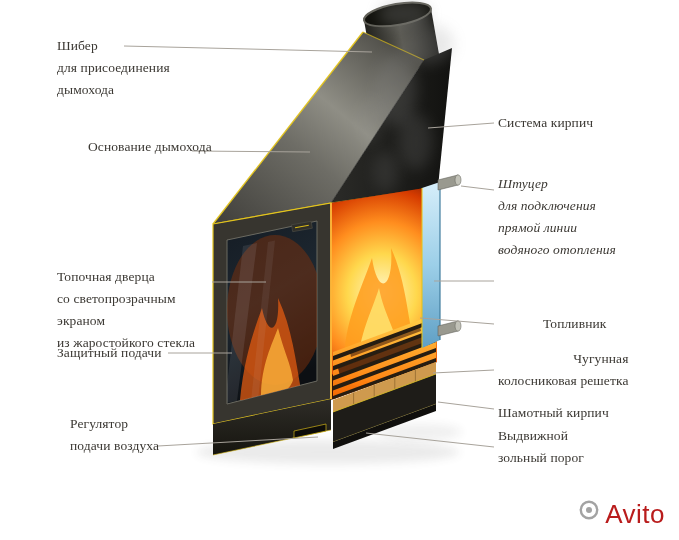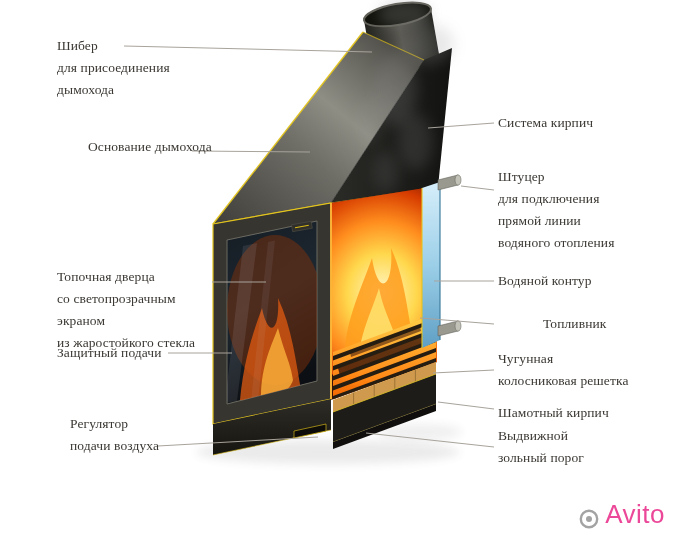--- a/index.html
+++ b/index.html
@@ -12,29 +12,29 @@
   .label {
     position:absolute; font-size:13.5px; line-height:22px; color:#3b3833;
     white-space:pre-line; letter-spacing:0.1px;
   }
   #lab-shiber    { left:57px;  top:35px;  }
   #lab-osnovanie { left:57px;  top:136px;margin-left:31px; }
   #lab-dverca    { left:57px;  top:227px;margin-top:39px; }
   #lab-porog     { left:57px;  top:342px; }
   #lab-regulator { left:70px;  top:413px; }
   #lab-ekrany    { left:498px; top:112px; }
-  #lab-shtucer   { left:498px; top:166px; }
+  #lab-shtucer   { left:498px; top:173px;font-style:italic; }
   #lab-kontur    { left:498px; top:270px; }
   #lab-toplivnik { left:498px; top:313px;margin-left:45px; }
-  #lab-reshetka  { left:498px; top:348px; }
+  #lab-reshetka  { left:498px; top:348px;text-align:right; }
   #lab-kirpich   { left:498px; top:402px; }
   #lab-yashik    { left:498px; top:425px; }
   .watermark {
-    position:absolute; right:14px; bottom:10px; display:flex; align-items:flex-end; gap:5px;
-    color:#ec4899; font-family:"Liberation Sans","DejaVu Sans",sans-serif;
+    position:absolute; right:14px; bottom:10px; display:flex; align-items:flex-start; gap:5px;
+    color:#b91c1c; font-family:"Liberation Sans","DejaVu Sans",sans-serif;
     font-size:26px; font-weight:500; letter-spacing:0.5px;
   }
 </style>
 </head>
 <body>
 
 <div class="page">
 
   <svg class="diagram" width="679" height="540" viewBox="0 0 679 540">
     <defs>
@@ -211,21 +211,20 @@
 из жаростойкого стекла</div>
   <div class="label" id="lab-porog">Защитный подачи</div>
   <div class="label" id="lab-regulator">Регулятор
 подачи воздуха</div>
 
   <div class="label" id="lab-ekrany">Система кирпич</div>
   <div class="label" id="lab-shtucer">Штуцер
 для подключения
 прямой линии
 водяного отопления</div>
-  <div class="label" id="lab-kontur">Водяной контур</div>
   <div class="label" id="lab-toplivnik">Топливник</div>
   <div class="label" id="lab-reshetka">Чугунная
 колосниковая решетка</div>
   <div class="label" id="lab-kirpich">Шамотный кирпич</div>
   <div class="label" id="lab-yashik">Выдвижной
 зольный порог</div>
 
   <div class="watermark">
     <svg width="22" height="22" viewBox="0 0 22 22">
       <circle cx="11" cy="11" r="8.2" fill="none" stroke="#a3a3a3" stroke-width="2.4"></circle>

